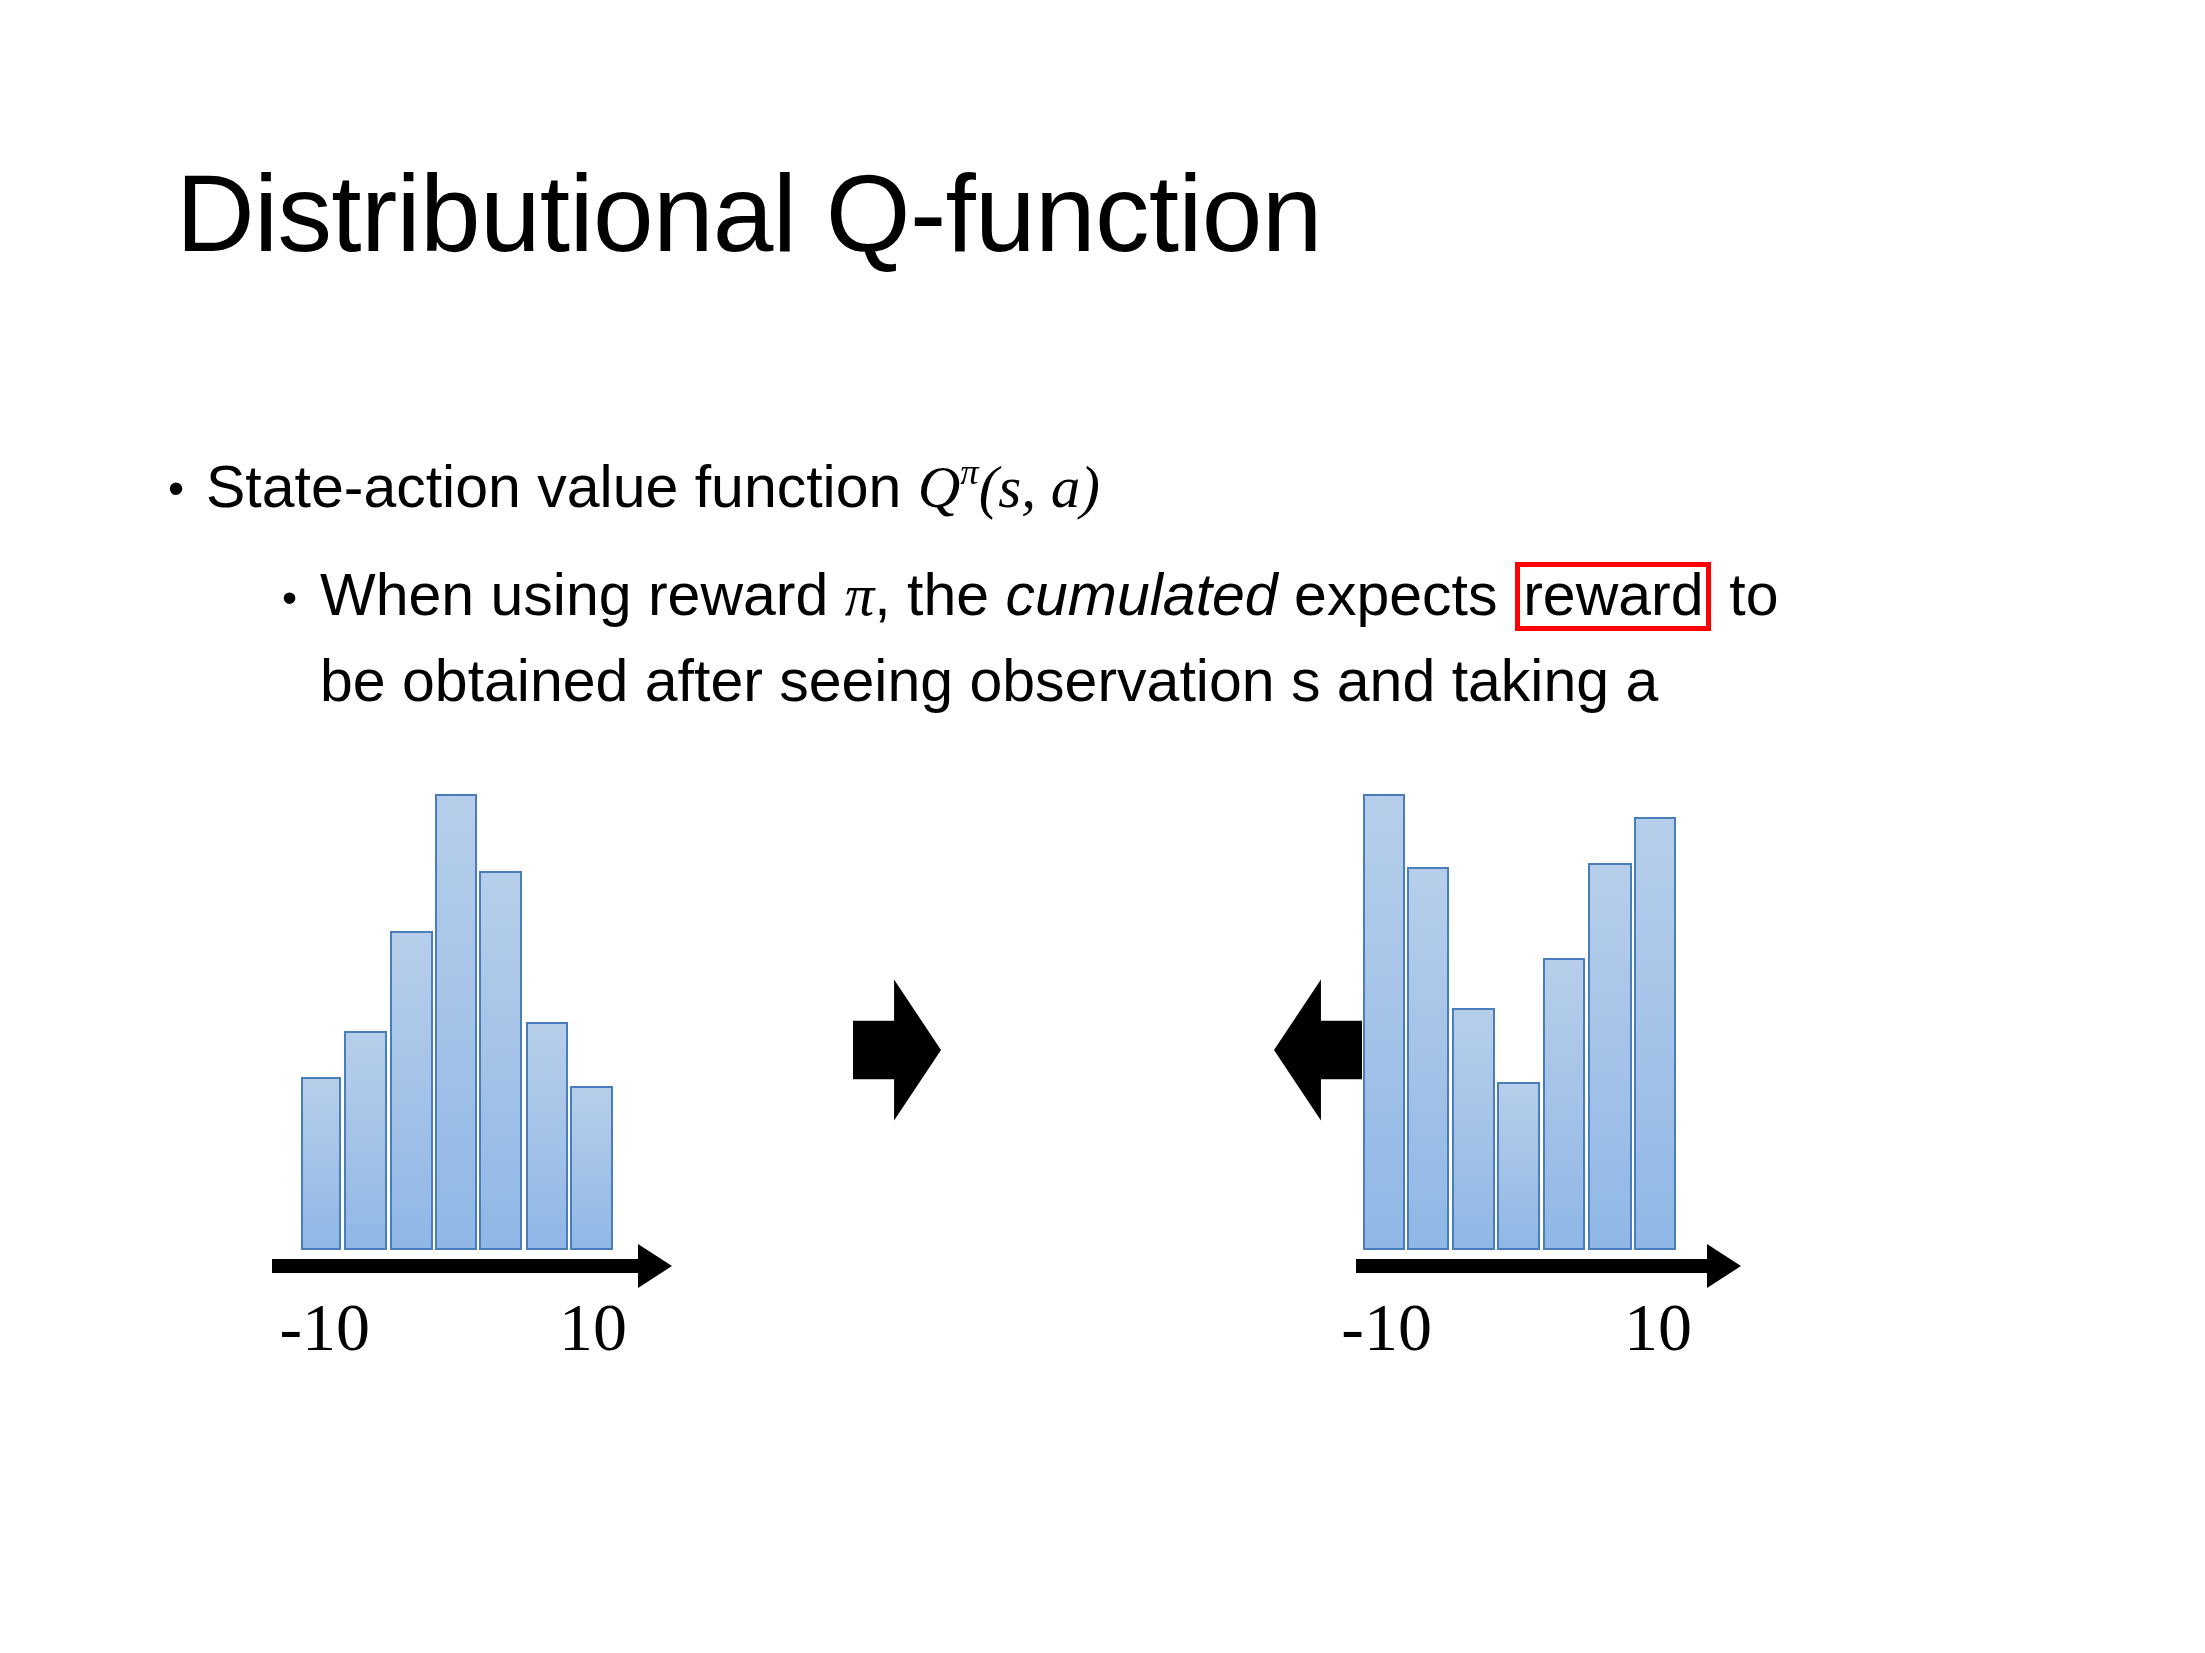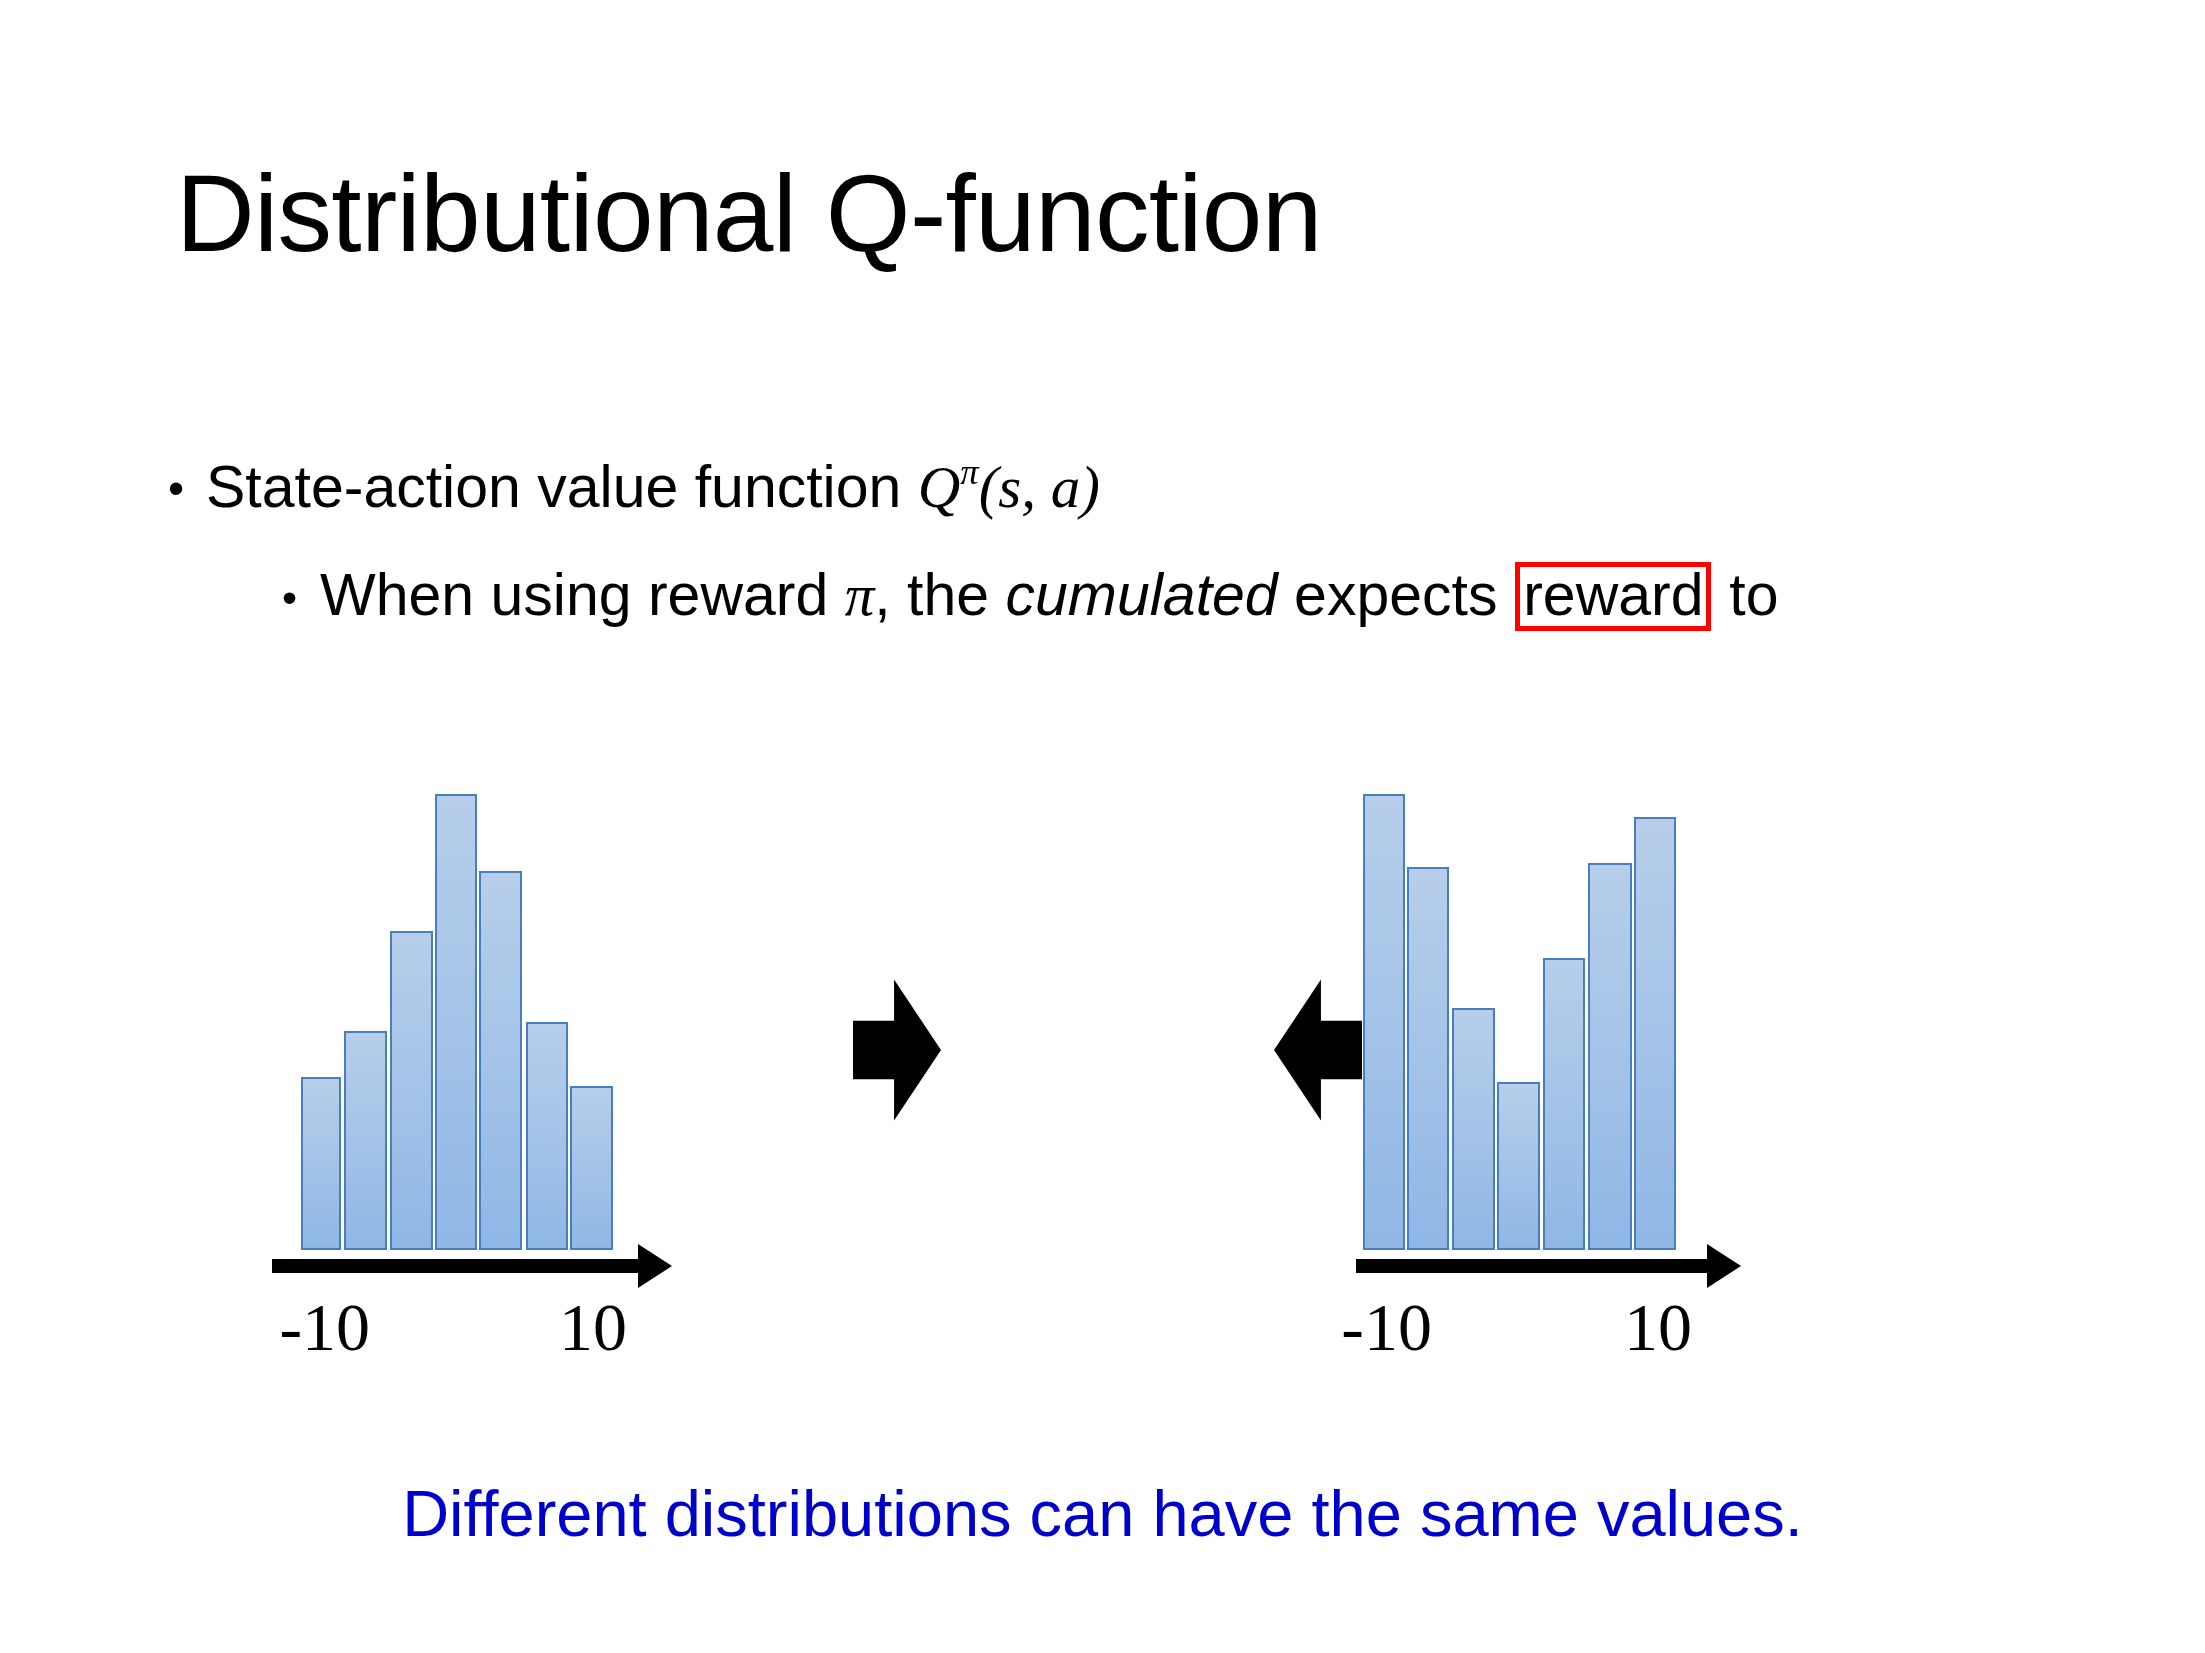--- a/index.html
+++ b/index.html
@@ -200,20 +200,21 @@
   <div class="title">Distributional Q-function</div>
 
   <div class="bullet-l1">
     <span class="dot">•</span><span>State-action value function </span><span class="mathserif"><span>Q</span><span class="sup">π</span><span>(s, a)</span></span>
   </div>
 
   <div class="bullet-l2">
     <span class="dot">•</span><span class="l2body"><span>When using reward </span><span class="greek">π</span><span>, the </span><span class="emph">cumulated</span><span> expects </span><span class="redbox" style="border-color: rgb(255, 0, 0);">reward</span><span> to</span></span>
   </div>
 
+  <div class="l2-line2">be obtained after seeing observation s and taking a</div>
 
   <div class="chart chart-left">
     <div class="bars">
       <div class="bar" style="left: 29px; width: 40px; height: 173px; background: linear-gradient(rgb(182, 206, 234) 0%, rgb(166, 196, 232) 45%, rgb(143, 183, 230) 100%); border-color: rgb(74, 126, 187);"></div>
       <div class="bar" style="left: 72px; width: 43px; height: 219px; background: linear-gradient(rgb(182, 206, 234) 0%, rgb(166, 196, 232) 45%, rgb(143, 183, 230) 100%); border-color: rgb(74, 126, 187);"></div>
       <div class="bar" style="left: 118px; width: 43px; height: 319px; background: linear-gradient(rgb(182, 206, 234) 0%, rgb(166, 196, 232) 45%, rgb(143, 183, 230) 100%); border-color: rgb(74, 126, 187);"></div>
       <div class="bar" style="left: 163px; width: 42px; height: 456px; background: linear-gradient(rgb(182, 206, 234) 0%, rgb(166, 196, 232) 45%, rgb(143, 183, 230) 100%); border-color: rgb(74, 126, 187);"></div>
       <div class="bar" style="left: 207px; width: 43px; height: 379px; background: linear-gradient(rgb(182, 206, 234) 0%, rgb(166, 196, 232) 45%, rgb(143, 183, 230) 100%); border-color: rgb(74, 126, 187);"></div>
       <div class="bar" style="left: 254px; width: 42px; height: 228px; background: linear-gradient(rgb(182, 206, 234) 0%, rgb(166, 196, 232) 45%, rgb(143, 183, 230) 100%); border-color: rgb(74, 126, 187);"></div>
       <div class="bar" style="left: 298px; width: 43px; height: 164px; background: linear-gradient(rgb(182, 206, 234) 0%, rgb(166, 196, 232) 45%, rgb(143, 183, 230) 100%); border-color: rgb(74, 126, 187);"></div>
@@ -246,16 +247,15 @@
       <div class="bar" style="left: 278px; width: 42px; height: 433px; background: linear-gradient(rgb(182, 206, 234) 0%, rgb(166, 196, 232) 45%, rgb(143, 183, 230) 100%); border-color: rgb(74, 126, 187);"></div>
     </div>
     <div class="axis">
       <div class="line" style="width:353px;"></div>
       <div class="head" style="left:351px;"></div>
     </div>
     <div class="tick" style="left:-14.7px;">-10</div>
     <div class="tick" style="left:268px;">10</div>
   </div>
 
-  <div class="caption" style="color: rgb(0, 0, 204);">Different distributions can have the same values.</div>
 
 </div>
 
 
 </body></html>

